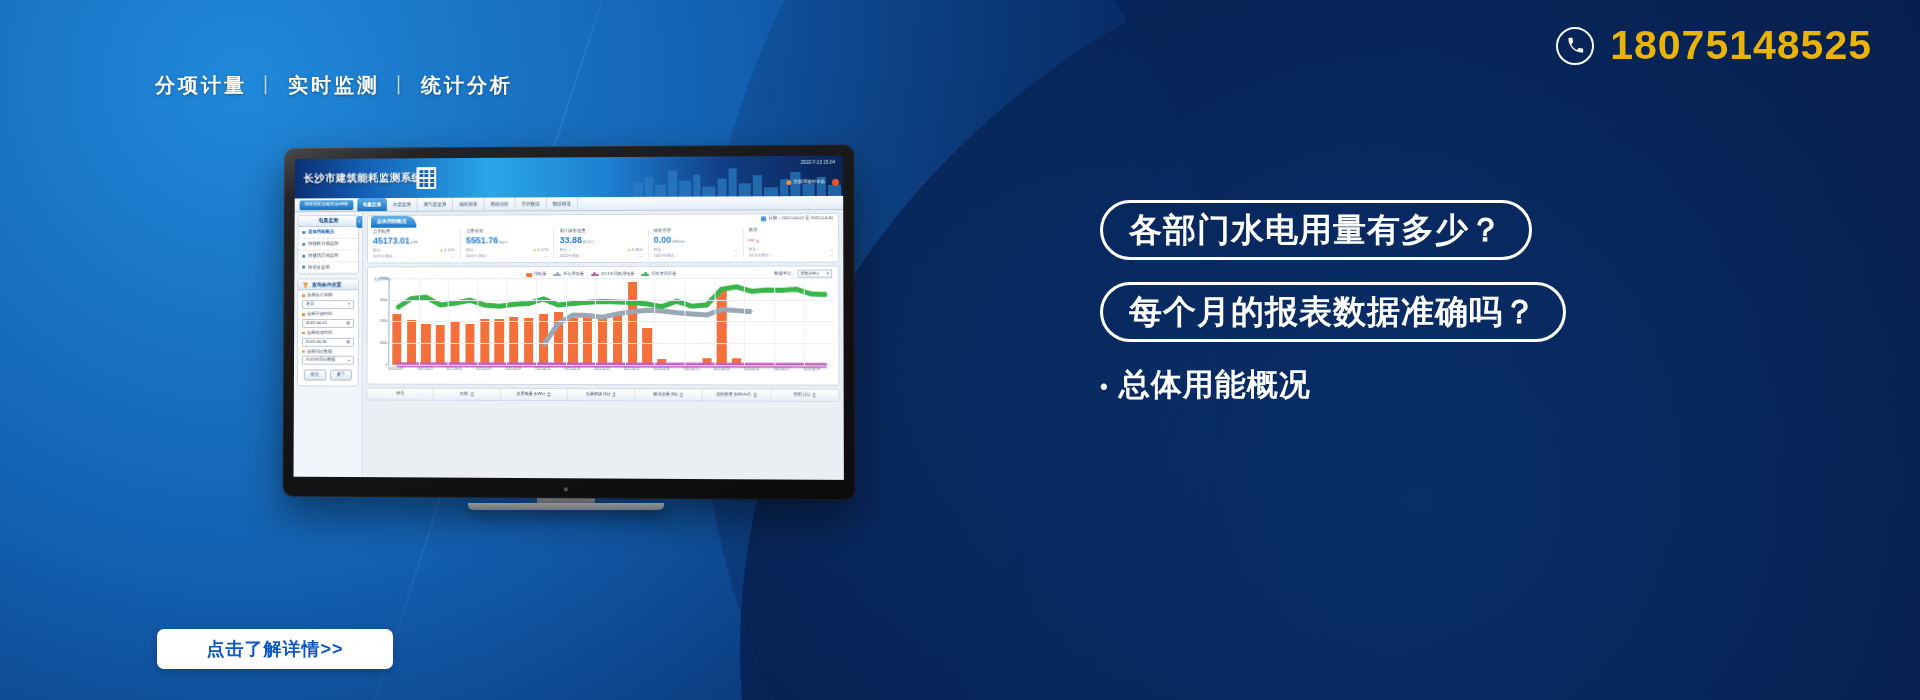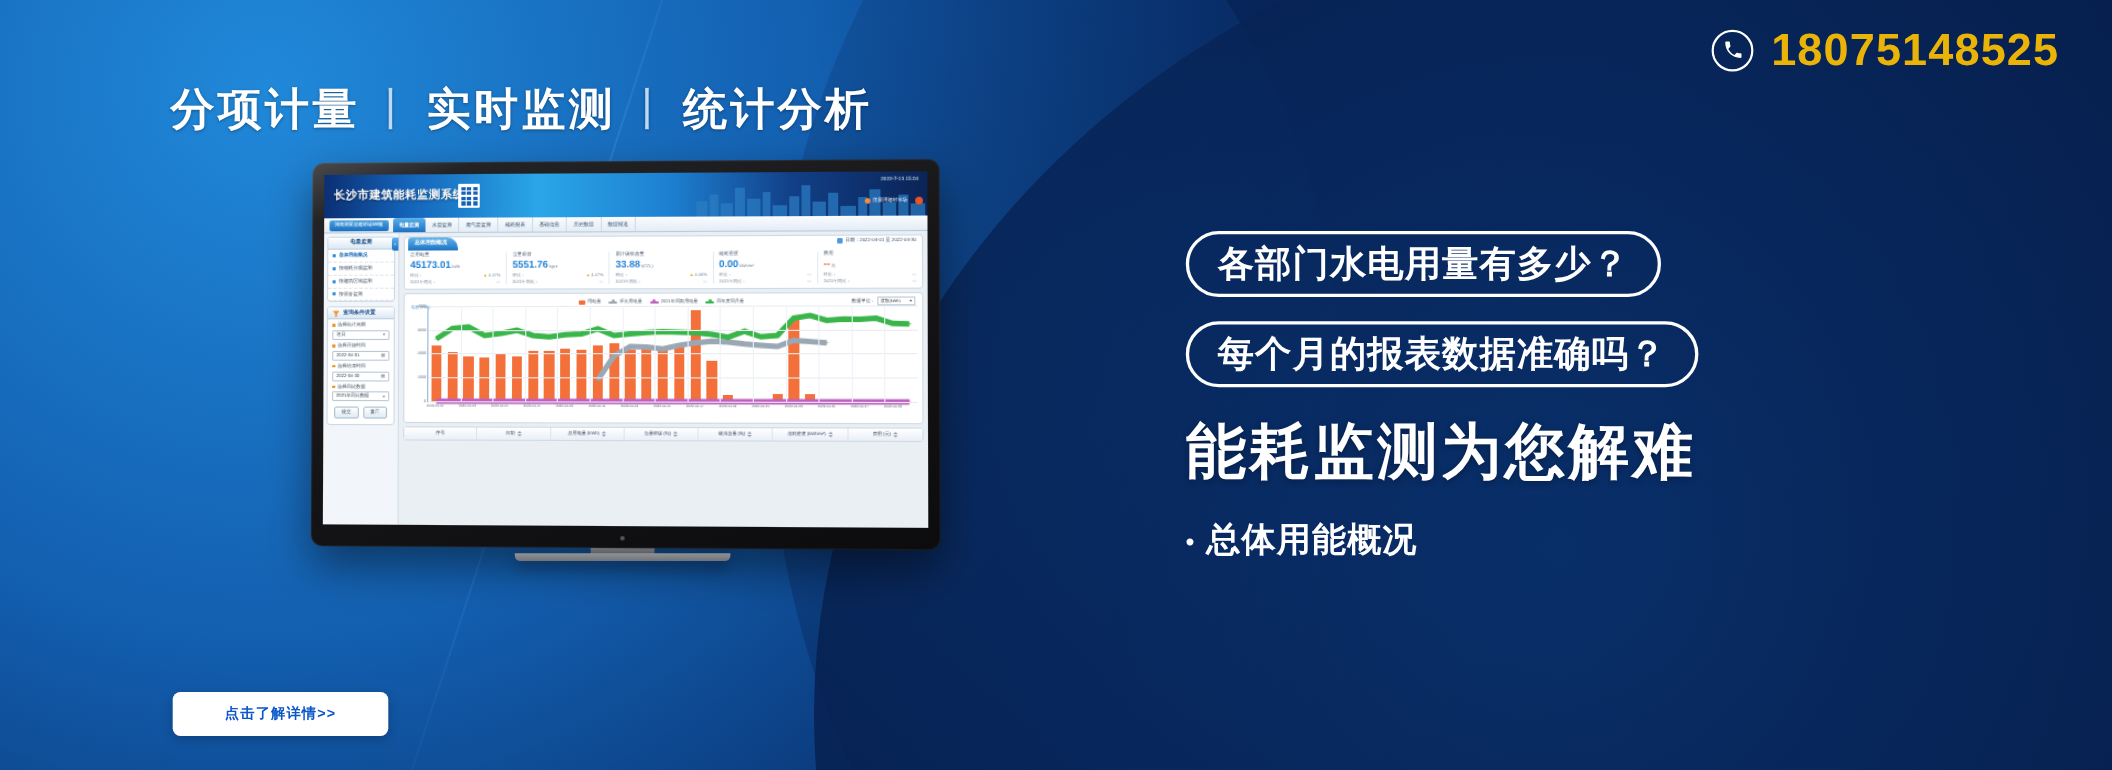--- a/index.html
+++ b/index.html
@@ -36,21 +36,21 @@
   }
   .bg-line {
     position: absolute; left: 640px; top: -120px; width: 2px; height: 980px;
     background: linear-gradient(180deg, rgba(90,170,240,0) 0%, rgba(90,170,240,0.28) 35%, rgba(90,170,240,0) 100%);
     transform: rotate(18deg); transform-origin: top center;
   }
 
   
   .tagline {
     position: absolute; left: 155px; top: 72px;
-    color: #ffffff; font-size: 40px; font-weight: bold;
+    color: #ffffff; font-size: 20px; font-weight: bold;
     letter-spacing: 3px; white-space: nowrap;
     text-shadow: 0 1px 3px rgba(0,0,0,0.35);
     text-align: right;
   }
   .tagline .sep { color: #bcd9f5; font-weight: normal; padding: 0 9px; }
 
   
   .phone-wrap {
     position: absolute; right: 48px; top: 22px;
     display: flex; align-items: center; gap: 16px;
@@ -60,29 +60,29 @@
     border: 2.5px solid #ffffff; display: flex;
     align-items: center; justify-content: center; color: #fff;
   }
   .phone-num {
     color: #eab308; font-size: 41px; font-weight: bold; letter-spacing: 1px;
   }
 
   
   .cta {
     position: absolute; left: 157px; top: 629px;
-    width: 196px; height: 40px; border-radius: 7px;
+    width: 236px; height: 40px; border-radius: 7px;
     background: #ffffff; color: #0b57c8;
     display: flex; align-items: center; justify-content: center;
-    font-size: 13px; font-weight: bold; letter-spacing: 1px;
+    font-size: 18px; font-weight: bold; letter-spacing: 1px;
     box-shadow: 0 3px 10px rgba(0,0,0,0.22); cursor: pointer;
   }
 
   
-  .right-col { position: absolute; left: 1078px; top: 200px; width: 600px; margin-top: 10px; }
+  .right-col { position: absolute; left: 1100px; top: 200px; width: 600px; }
   .pill {
     border: 3px solid #ffffff; border-radius: 34px;
     height: 60px; display: flex; align-items: center;
     padding: 0 26px; margin-bottom: 22px; width: fit-content;
   }
   .pill span {
     color: #ffffff; font-size: 33px; font-weight: bold; letter-spacing: 1px;
     white-space: nowrap;
   }
   .headline {
@@ -347,21 +347,20 @@
 
   <div class="cta">点击了解详情&gt;&gt;</div>
 
   <div class="right-col">
     <div class="pill">
       <span>各部门水电用量有多少？</span>
     </div>
     <div class="pill">
       <span>每个月的报表数据准确吗？</span>
     </div>
-    <div class="headline">能耗监测为您解难</div>
     <div class="bullets">
       <div class="b"><span class="dot">•</span><span>总体用能概况</span></div>
     </div>
   </div>
 
   <div class="monitor">
     <div class="stand-neck"></div>
     <div class="stand-base"></div>
     <div class="bezel">
       <div class="bezel-cam"></div>

